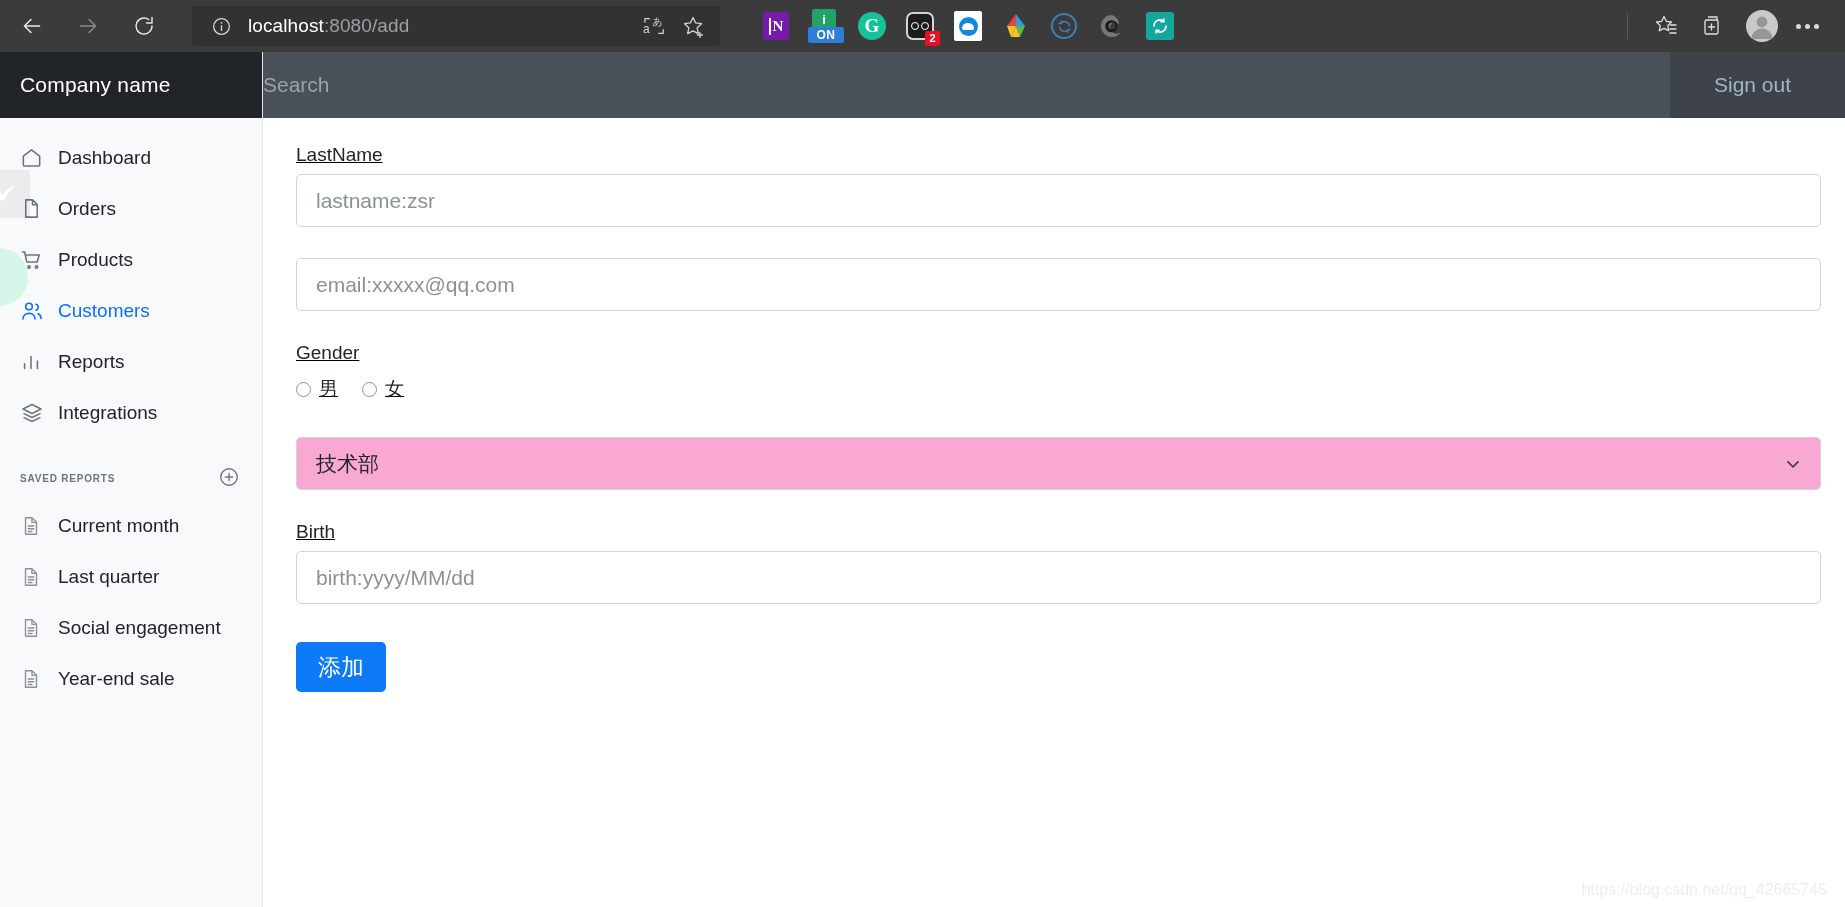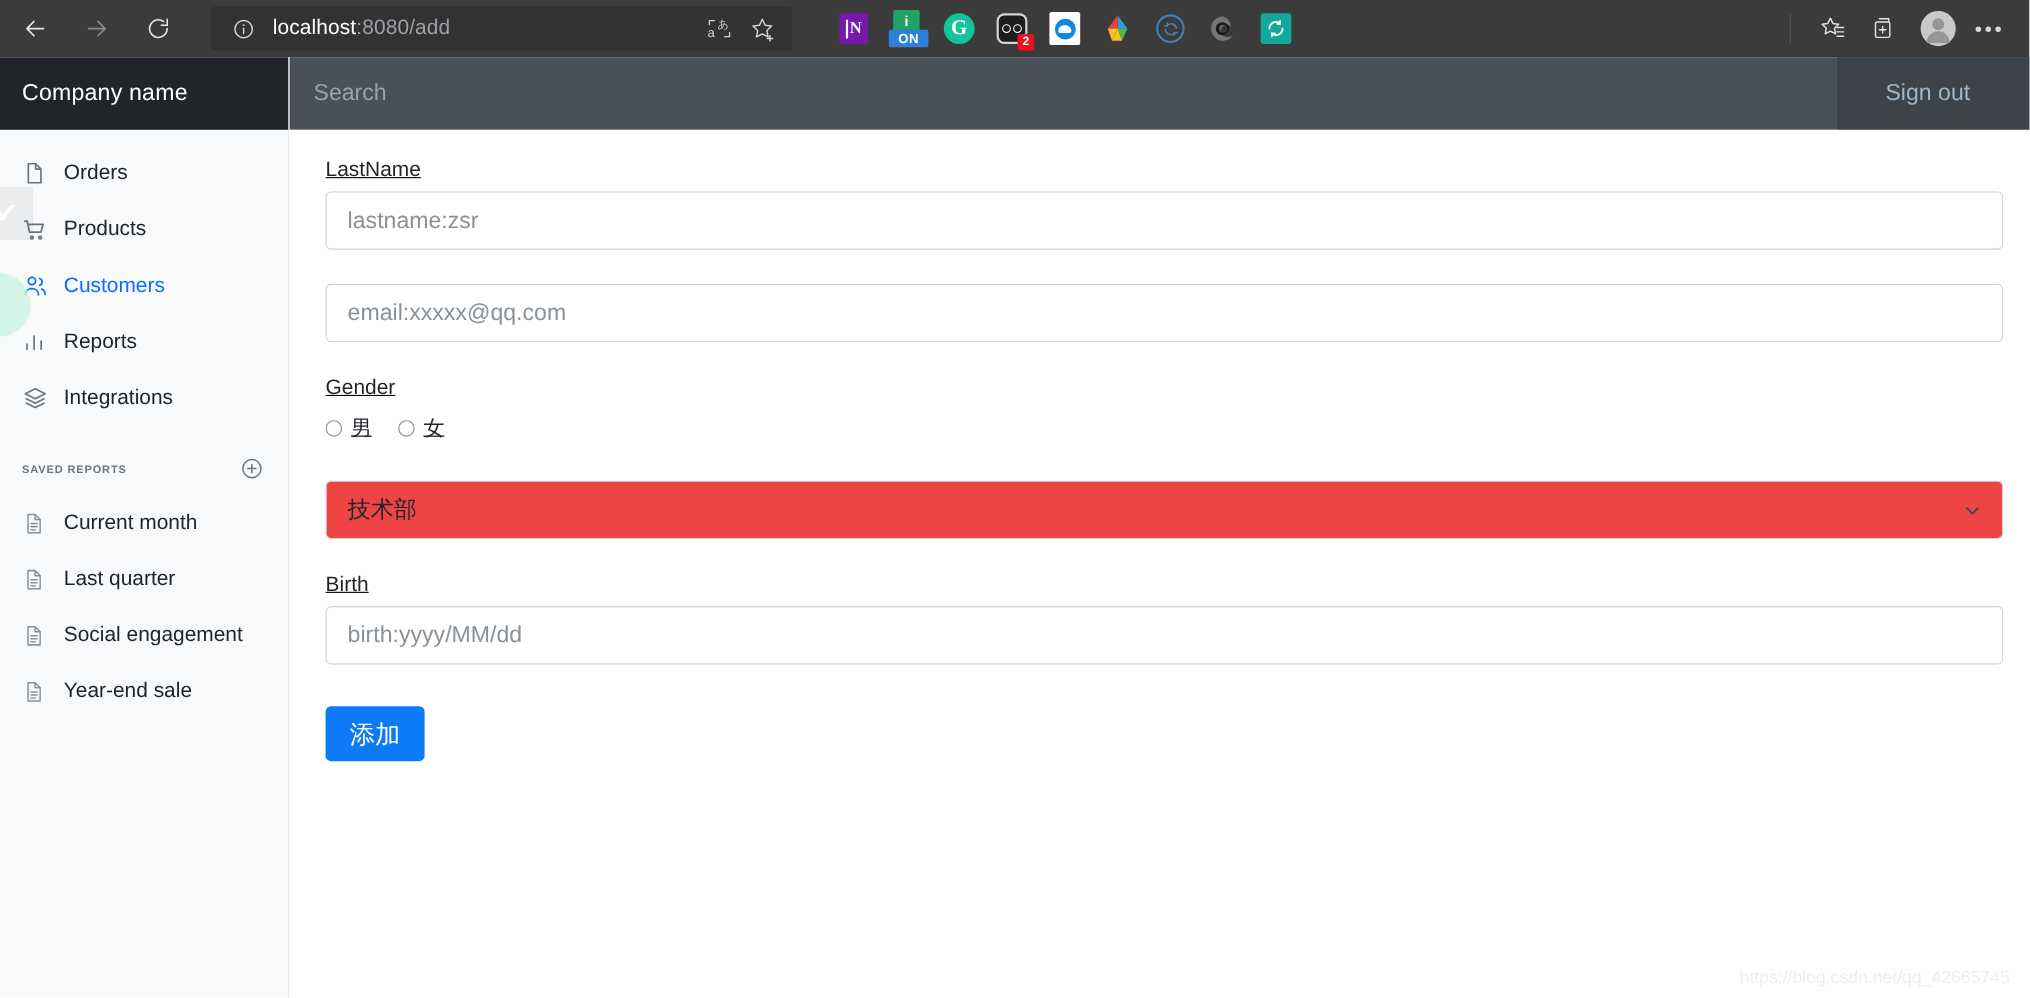--- a/index.html
+++ b/index.html
@@ -192,21 +192,20 @@
     flex: none;
   }
   .search-input {
     flex: 1;
     height: 48px;
     background: transparent;
     border: none;
     outline: none;
     color: #22c55e;
     font-size: 21px;
-    padding-left: 22px;
     font-family: inherit;
   }
   .search-input::placeholder { color: #9ba3aa; }
   .signout-wrap {
     width: 175px;
     height: 66px;
     flex: none;
     background: #3d4349;
     display: flex;
     align-items: center;
@@ -268,21 +267,21 @@
 
   .select-wrap { position: relative; }
   .field-select {
     width: 100%;
     height: 53px;
     border: 1px solid #ced4da;
     border-radius: 5px;
     padding: 0 44px 0 19px;
     font-size: 21px;
     color: #212529;
-    background: #ef4444;
+    background: #f9a8d4;
     outline: none;
     appearance: none;
     -webkit-appearance: none;
     font-family: inherit;
   }
   .chev {
     position: absolute;
     right: 18px; top: 50%;
     transform: translateY(-50%);
     pointer-events: none;
@@ -454,20 +453,28 @@
   </div>
 </div>
 
 <div class="app">
 
   <aside class="sidebar">
     <div class="sb-brand">Company name</div>
 
     <nav class="sb-nav">
 
+      <div class="sb-item">
+        <span class="sb-ico">
+          <svg width="23" height="23" viewBox="0 0 24 24" fill="none" stroke="#6c757d" stroke-width="1.6" stroke-linejoin="round">
+            <path d="M3.5 10.5L12 4l8.5 6.5V20a.8.8 0 0 1-.8.8H4.3a.8.8 0 0 1-.8-.8z"></path>
+          </svg>
+        </span>
+        <span class="sb-label">Dashboard</span>
+      </div>
 
       <div class="sb-item">
         <span class="sb-ico">
           <svg width="23" height="23" viewBox="0 0 24 24" fill="none" stroke="#6c757d" stroke-width="1.6" stroke-linejoin="round">
             <path d="M6 3h7l5 5v13H6z"></path>
               <path d="M13 3v5h5"></path>
           </svg>
         </span>
         <span class="sb-label">Orders</span>
       </div>

